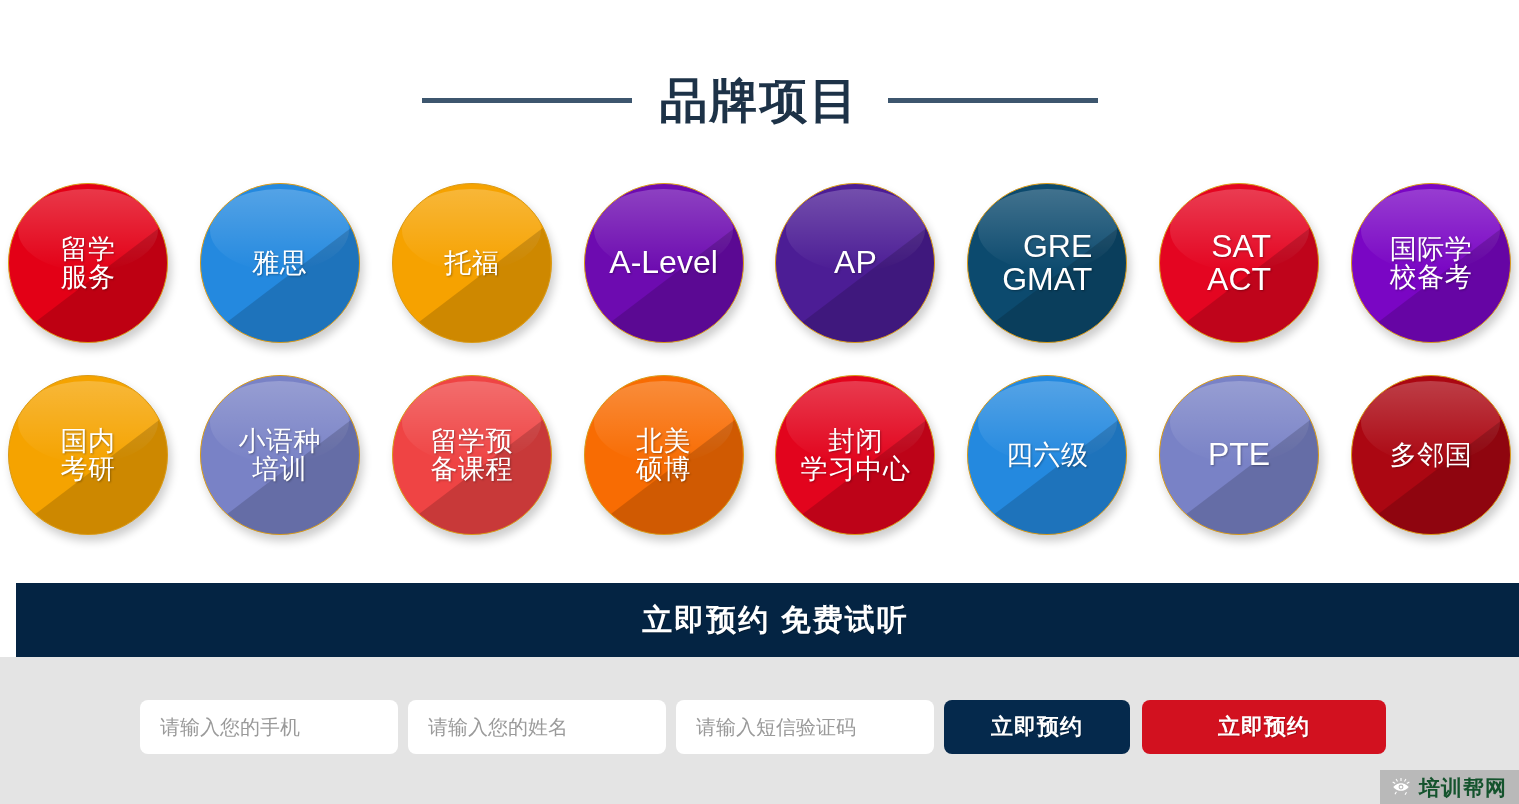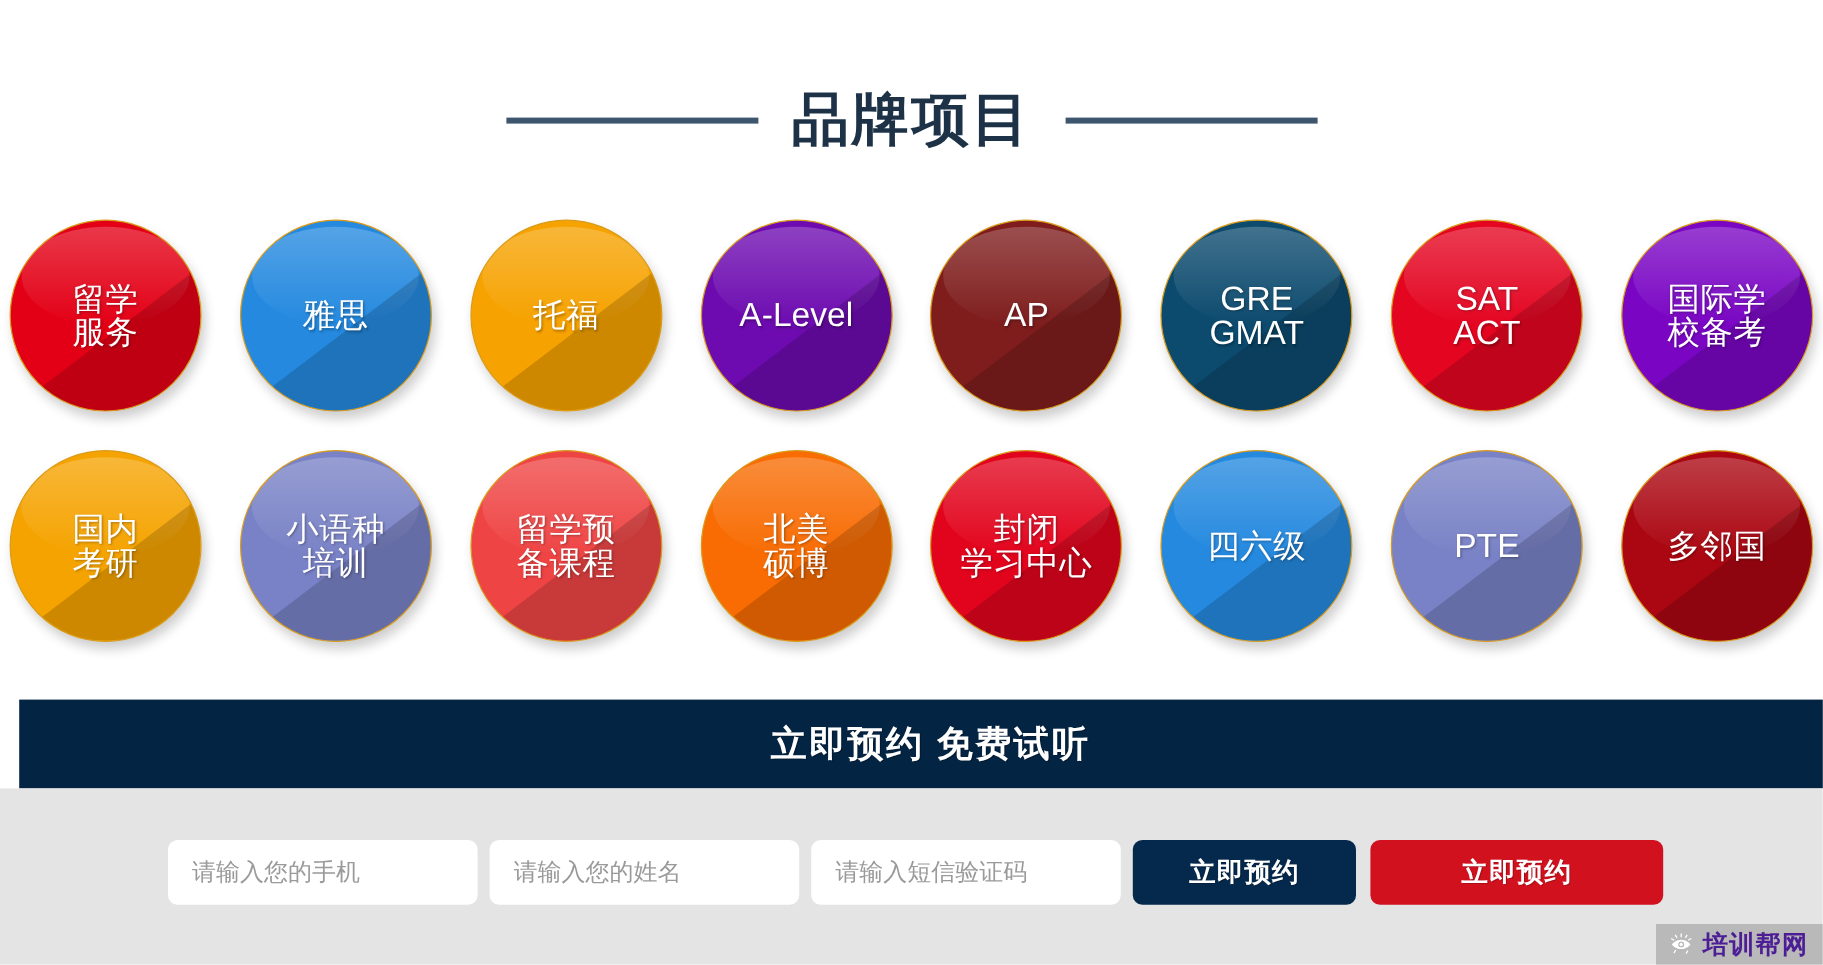--- a/index.html
+++ b/index.html
@@ -83,21 +83,21 @@
     color:#ffffff;
     font-size:27px;
     font-weight:400;
     line-height:1.04;
     text-align:center;
     letter-spacing:.5px;
     text-shadow:1px 1px 2px rgba(0,0,0,.30);
     padding:0 6px;
   }
   .bubble .label .ln{display:block;}
-  .bubble.latin .label{font-size:28px;letter-spacing:0;}
+  .bubble.latin .label{font-size:32px;letter-spacing:0;text-align:right;}
 
   
   .cta-bar{
     position:absolute;
     left:16px;top:583px;
     width:1519px;height:74px;
     background:#042443;
     display:flex;
     align-items:center;
     justify-content:center;
@@ -166,21 +166,21 @@
     right:0;bottom:0;
     height:34px;
     background:#b9b9b9;
     display:flex;
     align-items:center;
     gap:7px;
     padding:0 12px 0 10px;
     box-sizing:border-box;
   }
   .watermark .wm-text{
-    color:#4c1d95;
+    color:#14532d;
     font-size:21px;
     font-weight:bold;
     letter-spacing:1px;
     line-height:1;
   }
   .watermark .wm-icon{
     width:22px;height:22px;display:block;
   }
 </style>
 </head>
@@ -216,21 +216,21 @@
           <span class="ln">托福</span>
         </div>
       </div>
       <div class="bubble latin" style="background: rgb(109, 11, 176); border-color: rgb(217, 155, 24);">
         <div class="gloss"></div>
         <div class="shade"></div>
         <div class="label">
           <span class="ln">A-Level</span>
         </div>
       </div>
-      <div class="bubble latin" style="background: #7f1d1d; border-color: rgb(217, 155, 24);">
+      <div class="bubble latin" style="background: #4c1d95; border-color: rgb(217, 155, 24);">
         <div class="gloss"></div>
         <div class="shade"></div>
         <div class="label">
           <span class="ln">AP</span>
         </div>
       </div>
       <div class="bubble latin" style="background: #0c4a6e; border-color: rgb(217, 155, 24);">
         <div class="gloss"></div>
         <div class="shade"></div>
         <div class="label">

